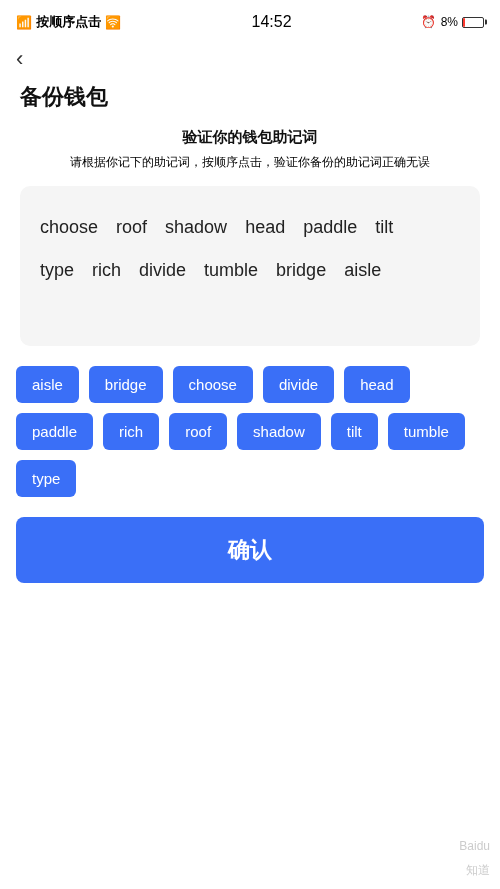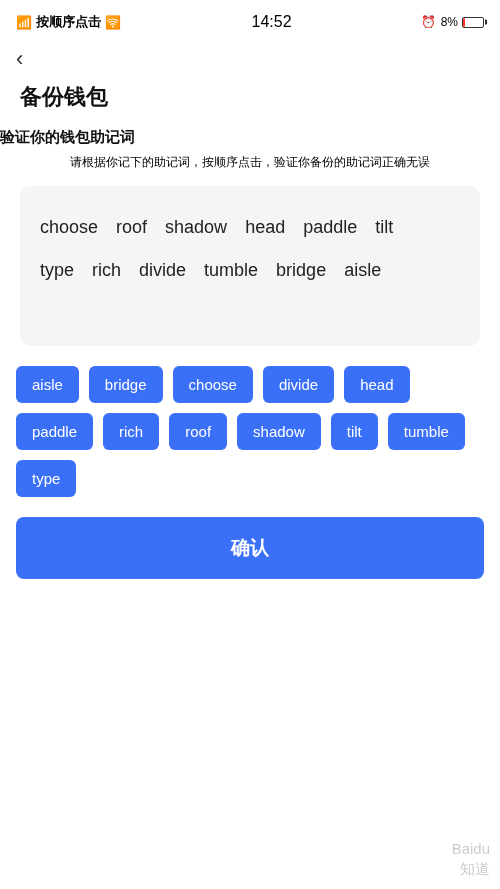--- a/index.html
+++ b/index.html
@@ -80,21 +80,21 @@
     
     .page-title {
       font-size: 22px;
       font-weight: 700;
       padding: 8px 20px 16px 20px;
       color: #111;
     }
 
     
     .section-heading {
-      text-align: left;
+      text-align: center;
       font-size: 15px;
       font-weight: 600;
       color: #111;
       margin-bottom: 6px;
     }
     .section-desc {
       font-size: 12px;
       color: #000000;
       text-align: center;
       padding: 0 30px;
@@ -147,37 +147,37 @@
       padding: 0 16px;
       margin-bottom: 20px;
     }
     .confirm-btn {
       width: 100%;
       background: #3a6ff7;
       color: #fff;
       border: none;
       border-radius: 8px;
       padding: 18px;
-      font-size: 19px;
+      font-size: 22px;
       font-weight: 600;
       cursor: pointer;
       font-family: inherit;
     }
 
     
     .watermark {
       position: absolute;
       bottom: 10px;
       right: 10px;
-      font-size: 15px;
+      font-size: 12px;
       color: #ccc;
       display: flex;
       flex-direction: column;
       align-items: flex-end;
-      gap: 3px;
+      gap: 9px;
     }
   </style>
 </head>
 <body>
 
 <div class="status-bar">
   <div class="status-left">
     <span>📶</span>
     <span>按顺序点击</span>
     <span>🛜</span>

